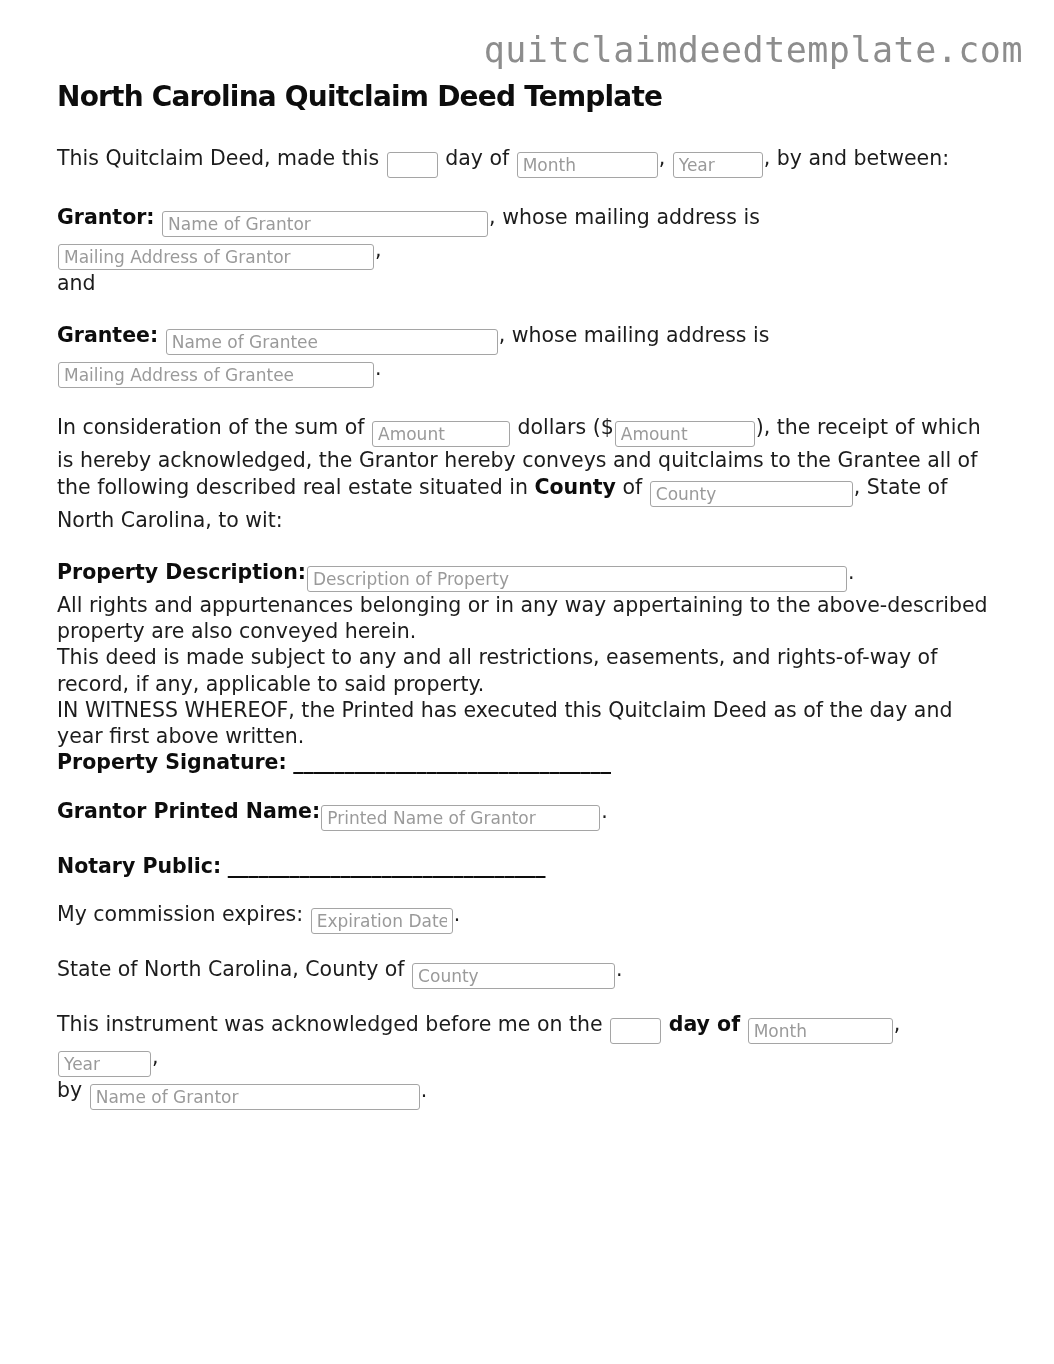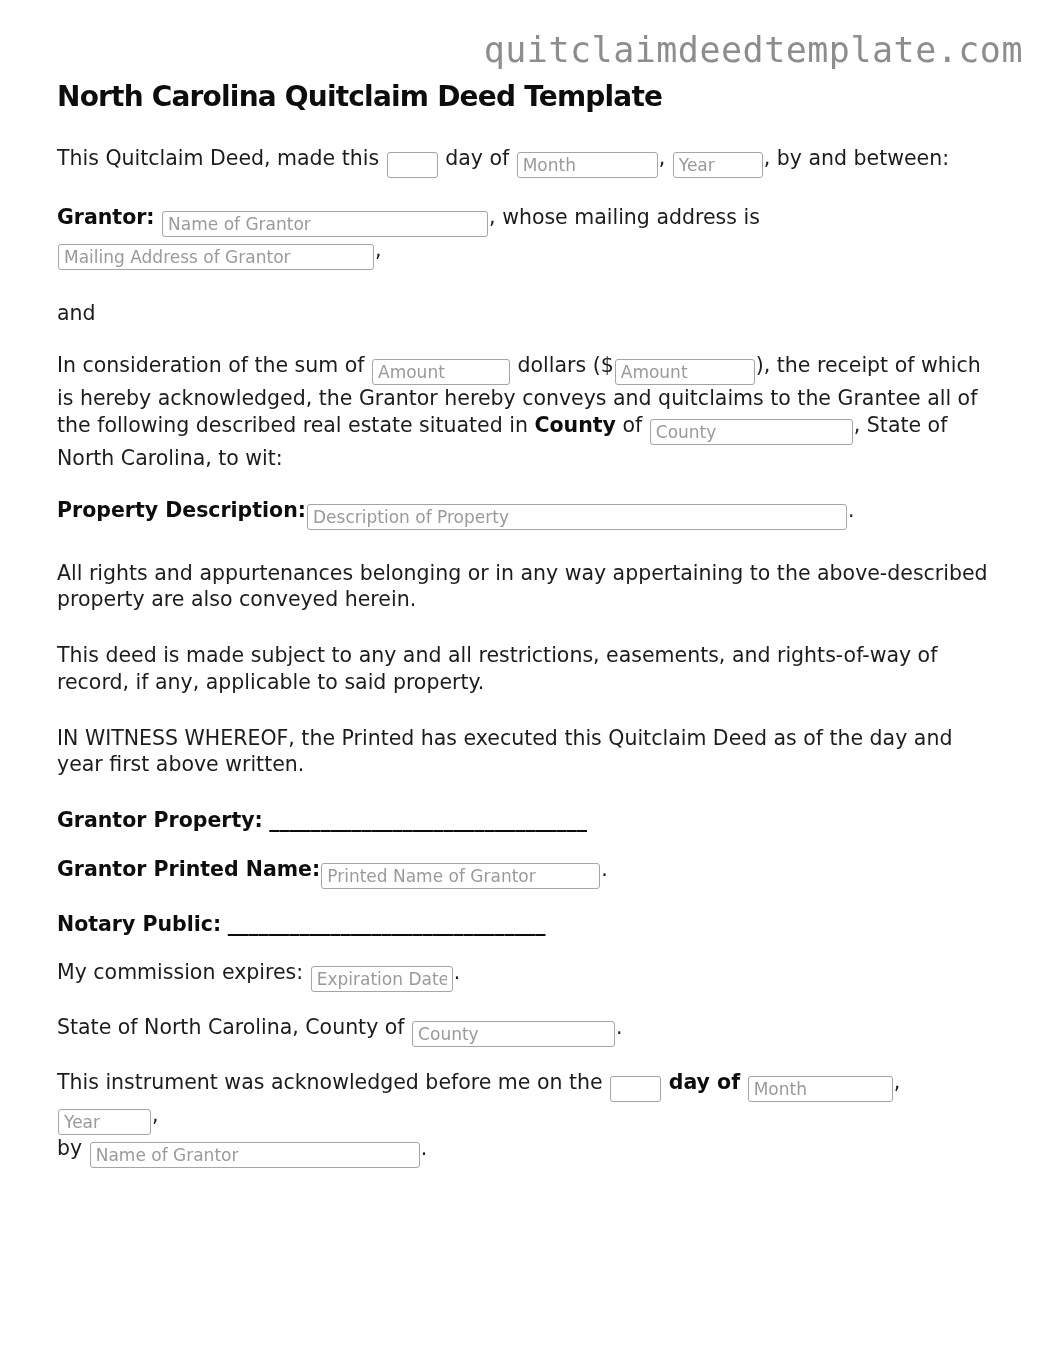--- a/index.html
+++ b/index.html
@@ -55,21 +55,21 @@
 
   
   .para {
     font-size: 20.5px;
     line-height: 1.28;
     color: #1c1c1c;
     margin: 0;
   }
   .para.p1  { margin-top: 31px; }
   .para.gap { margin-top: 26px; }
-  .para.gap-lg { margin-top: 30px; }
+  .para.gap-lg { }
   .para.gap-sm { margin-top: 22px; }
 
   b, .b { font-weight: bold; color: #0d0d0d; }
 
   
   .fld {
     display: inline-block;
     box-sizing: border-box;
     height: 26px;
     vertical-align: -6px;
@@ -125,35 +125,38 @@
     <span>day of</span>
     <input class="fld w-month" placeholder="Month" style=""><span>,</span>
     <input class="fld w-year" placeholder="Year" style=""><span>, by and between:</span></p>
 
   <p class="para gap"><span class="b">Grantor:</span>
     <input class="fld w-name" placeholder="Name of Grantor" style=""><span>, whose mailing address is</span><br>
     <input class="fld w-addr" placeholder="Mailing Address of Grantor" style=""><span>,</span></p>
 
   <p class="para gap-lg">and</p>
 
+  <p class="para gap"><span class="b">Grantee:</span>
+    <input class="fld w-name2" placeholder="Name of Grantee" style=""><span>, whose mailing address is</span><br>
+    <input class="fld w-addr" placeholder="Mailing Address of Grantee" style=""><span>.</span></p>
 
   <p class="para gap"><span>In consideration of the sum of</span>
     <input class="fld w-amt" placeholder="Amount" style="">
     <span>dollars ($</span><input class="fld w-amt2" placeholder="Amount" style=""><span>), the receipt of which is hereby acknowledged, the Grantor hereby conveys and quitclaims to the Grantee all of the following described real estate situated in</span>
     <span class="b">County</span>
     <span>of</span>
     <input class="fld w-county" placeholder="County" style=""><span>, State of North Carolina, to wit:</span></p>
 
   <p class="para gap"><span class="b">Property Description:</span><input class="fld w-desc" placeholder="Description of Property" style=""><span>.</span></p>
 
   <p class="para gap-lg">All rights and appurtenances belonging or in any way appertaining to the above-described property are also conveyed herein.</p>
   <p class="para gap-lg">This deed is made subject to any and all restrictions, easements, and rights-of-way of record, if any, applicable to said property.</p>
   <p class="para gap-lg">IN WITNESS WHEREOF, the Printed has executed this Quitclaim Deed as of the day and year first above written.</p>
 
-  <p class="para gap-lg"><span class="b">Grantor Property:</span> <span class="rule">_______________________________</span></p>
+  <p class="para gap-lg"><span class="b">Property Signature:</span> <span class="rule">_______________________________</span></p>
 
   <p class="para gap-sm"><span class="b">Grantor Printed Name:</span><input class="fld w-pname" placeholder="Printed Name of Grantor" style=""><span>.</span></p>
 
   <p class="para gap-sm"><span class="b">Notary Public:</span> <span class="rule">_______________________________</span></p>
 
   <p class="para gap-sm"><span>My commission expires:</span> <input class="fld w-exp" placeholder="Expiration Date" style=""><span>.</span></p>
 
   <p class="para gap-sm"><span>State of North Carolina, County of</span> <input class="fld w-county2" placeholder="County" style=""><span>.</span></p>
 
   <p class="para gap-sm"><span>This instrument was acknowledged before me on the</span>

